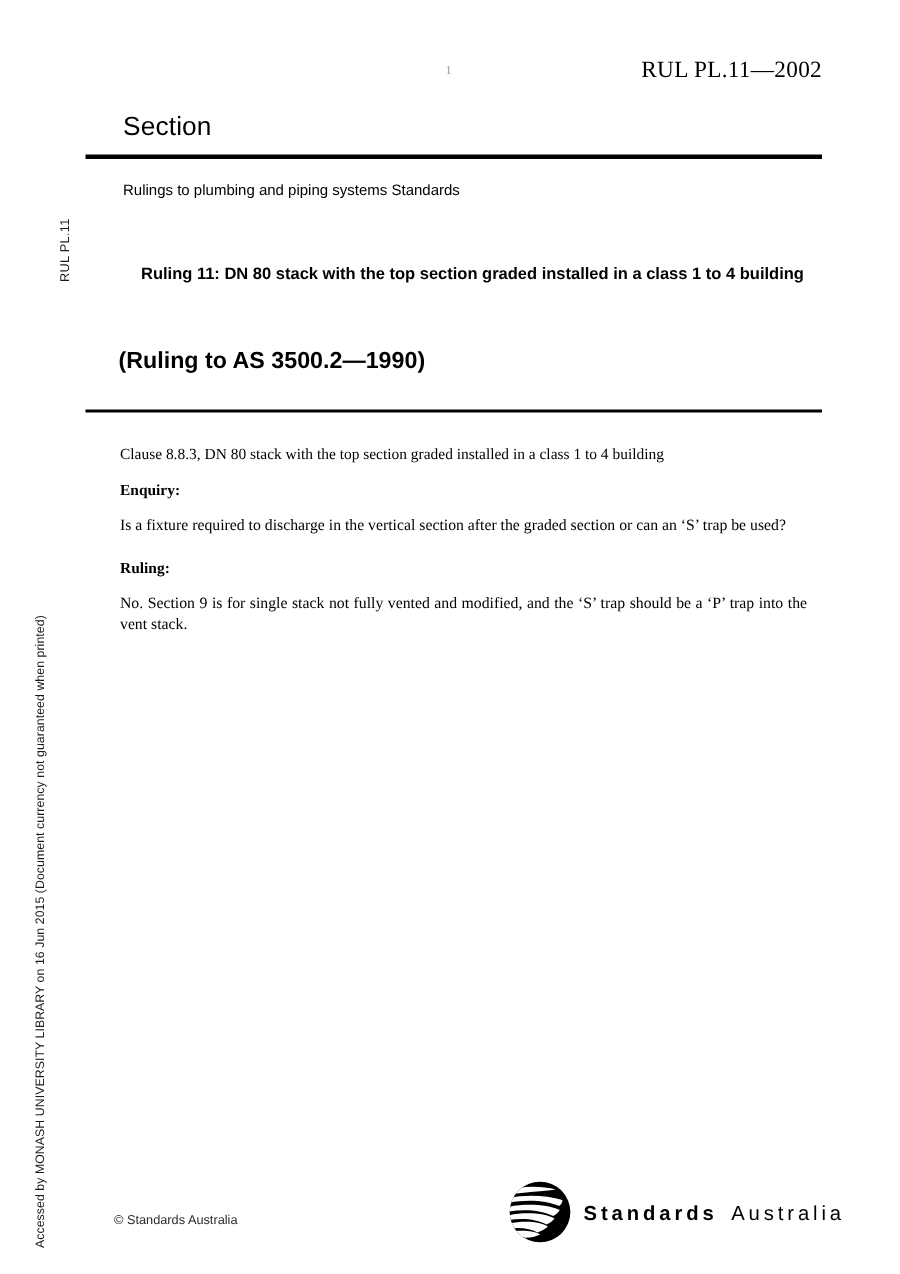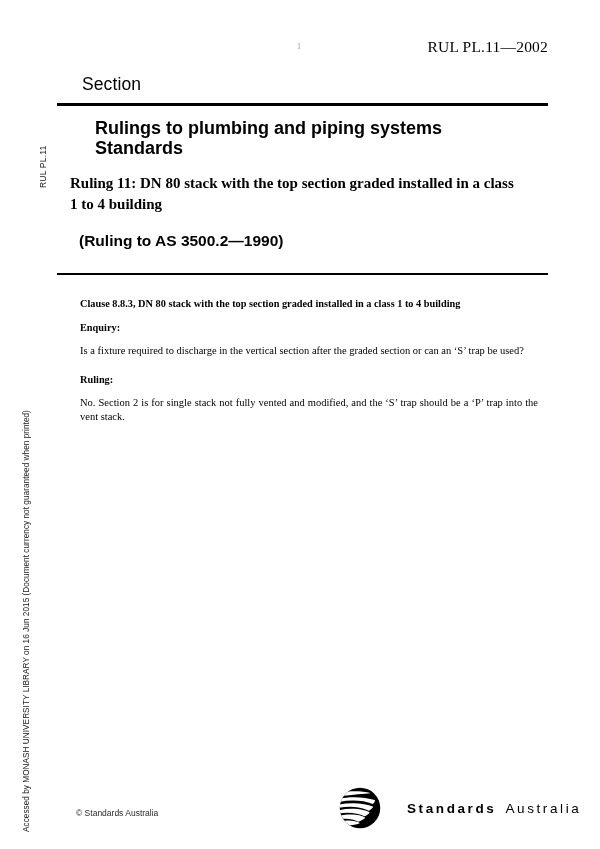--- a/index.html
+++ b/index.html
@@ -58,36 +58,36 @@
     top: 103px;
     height: 3px;
   }
   .rule-bottom {
     top: 273px;
     height: 2px;
   }
 
   .main-title {
     position: absolute;
-    left: 95px;
+    left: 82px;
     top: 118px;
     width: 440px;
     font-family: "Liberation Sans", sans-serif;
-    font-size: 18px;
-    font-weight: bold;
+    font-size: 10px;
+    font-weight: normal;
     line-height: 20px;
     letter-spacing: 0;
   }
   .ruling-title {
     position: absolute;
-    left: 70px;
+    left: 94px;
     top: 173px;
     width: 450px;
-    font-family: Liberation Serif, serif;
-    font-size: 15px;
+    font-family: Liberation Sans, sans-serif;
+    font-size: 11px;
     font-weight: bold;
     line-height: 21px;
   }
   .standard-ref {
     position: absolute;
     left: 79px;
     top: 232px;
     font-family: "Liberation Sans", sans-serif;
     font-size: 15.5px;
     font-weight: bold;
@@ -97,21 +97,21 @@
   .body-block {
     position: absolute;
     left: 80px;
     top: 297px;
     width: 458px;
     font-family: "Liberation Serif", serif;
     font-size: 10.5px;
     color: #000;
   }
   .clause-heading {
-    font-weight: bold;
+    font-weight: normal;
     font-size: 10.3px;
     margin: 0 0 11px 0;
     line-height: 13px;
   }
   .sub-heading {
     font-weight: bold;
     font-size: 10.3px;
     margin: 0 0 10px 0;
     line-height: 13px;
   }
@@ -154,21 +154,21 @@
     font-size: 8.5px;
     color: #2b2b2b;
     padding-left: 28px;
   }
   .logo-wrap {
     position: absolute;
     left: 338px;
     top: 786px;
     display: flex;
     align-items: center;
-    gap: 25px;
+    gap: 7px;
   }
   .logo-mark {
     width: 44px;
     height: 44px;
     flex: 0 0 44px;
   }
   .logo-text {
     display: flex;
     align-items: baseline;
     gap: 9px;
@@ -201,21 +201,21 @@
   <div class="ruling-title">Ruling 11:  DN 80 stack with the top section graded installed in a class 1 to 4 building</div>
   <div class="standard-ref">(Ruling to AS 3500.2—1990)</div>
 
   <div class="rule rule-bottom"></div>
 
   <div class="body-block">
     <p class="clause-heading">Clause 8.8.3, DN 80 stack with the top section graded installed in a class 1 to 4 building</p>
     <p class="sub-heading">Enquiry:</p>
     <p class="para">Is a fixture required to discharge in the vertical section after the graded section or can an ‘S’ trap be used?</p>
     <p class="sub-heading">Ruling:</p>
-    <p class="para">No. Section 2 is for single stack not fully vented and modified, and the ‘S’ trap should be a ‘P’ trap into the vent stack.</p>
+    <p class="para">No. Section 9 is for single stack not fully vented and modified, and the ‘S’ trap should be a ‘P’ trap into the vent stack.</p>
   </div>
 
   <div class="vert vert-docref">RUL PL.11</div>
   <div class="vert vert-accessed">Accessed by MONASH UNIVERSITY LIBRARY on 16 Jun 2015 (Document currency not guaranteed when printed)</div>
 
   <div class="copyright">© Standards Australia</div>
 
   <div class="logo-wrap">
     <svg class="logo-mark" viewBox="0 0 100 100">
       <defs>

